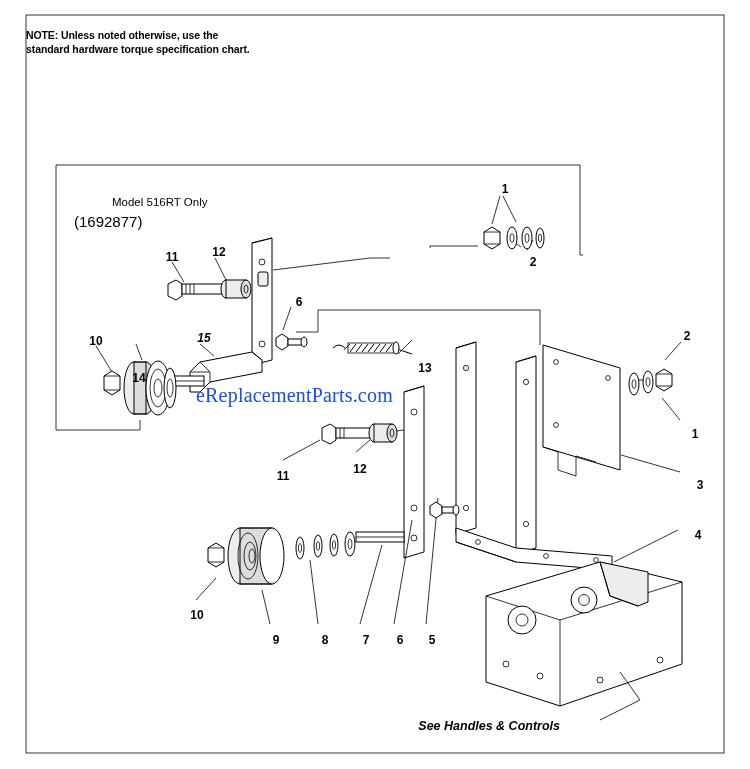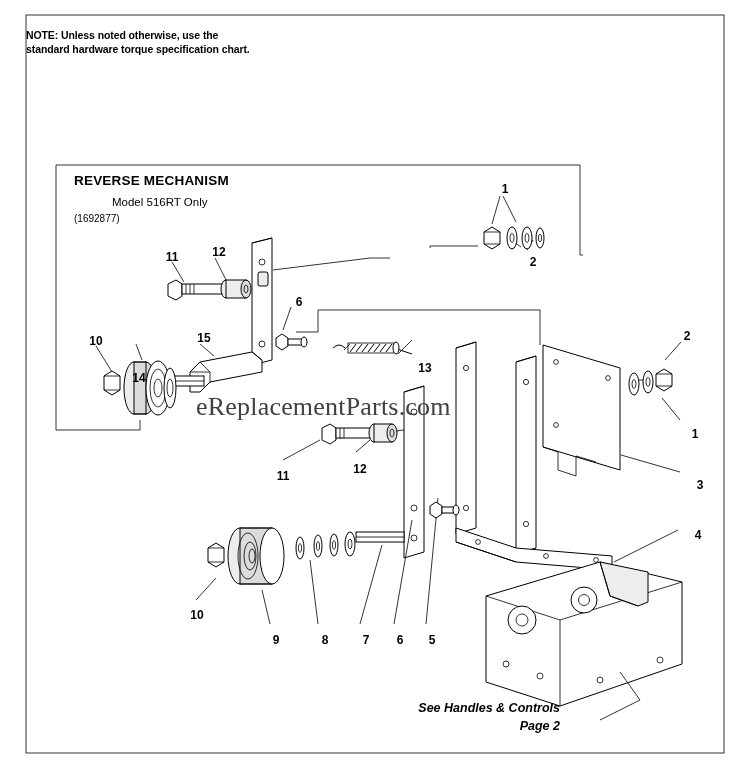--- a/index.html
+++ b/index.html
@@ -43,21 +43,21 @@
     position: absolute;
     left: 74px;
     top: 196px;
     font-size: 11.5px;
     margin-left: 38px;
   }
   .panel-sub2 {
     position: absolute;
     left: 74px;
     top: 213px;
-    font-size: 10px;
+    font-size: 15px;
   }
   .callout {
     position: absolute;
     font-size: 12px;
     font-weight: bold;
     text-align: center;
     width: 16px;
     line-height: 1;
   }
   .footer {
@@ -66,23 +66,23 @@
     bottom: 34px;
     text-align: right;
     font-size: 12.5px;
     font-style: italic;
     line-height: 1.45;
     font-weight: bold;
   }
   .watermark {
     position: absolute;
     left: 196px;
-    top: 392px;
-    font-size: 26px;
-    color: #404040;
+    top: 384px;
+    font-size: 20px;
+    color: #1d4ed8;
     white-space: nowrap;
     font-family: "Liberation Serif", serif;
     letter-spacing: 0.2px;
   }
   svg { position: absolute; left: 0; top: 0; }
   .ln { fill: none; stroke: #000000; stroke-width: 1; }
   .ln-thin { fill: none; stroke: #000000; stroke-width: 0.8; }
   .metal { fill: #ffffff; stroke: #000000; stroke-width: 1; }
   .shade { fill: #ededed; stroke: #000000; stroke-width: 1; }
   .shade2 { fill: #dcdcdc; stroke: #000000; stroke-width: 1; }
@@ -322,46 +322,44 @@
       <circle cx="540" cy="676" r="3" class="ln-thin"></circle>
       <circle cx="600" cy="680" r="3" class="ln-thin"></circle>
       <circle cx="660" cy="660" r="3" class="ln-thin"></circle>
       <polyline class="ln-thin" points="620,672 640,700 600,720"></polyline>
     </g>
 
   </svg>
 
   <div class="watermark">eReplacementParts.com</div>
 
-  <div class="panel-title">REVERSE MECHANISM</div>
   <div class="panel-sub1">Model 516RT Only</div>
   <div class="panel-sub2">(1692877)</div>
 
   <div id="callout-layer">
       <div class="callout" style="left: 497px; top: 183px;">1</div>
       <div class="callout" style="left: 525px; top: 256px;">2</div>
       <div class="callout" style="left: 164px; top: 251px;">11</div>
       <div class="callout" style="left: 211px; top: 246px;">12</div>
       <div class="callout" style="left: 291px; top: 296px;">6</div>
       <div class="callout" style="left: 679px; top: 330px;">2</div>
       <div class="callout" style="left: 88px; top: 335px;">10</div>
       <div class="callout" style="left: 131px; top: 332px; margin-top: 40px;">14</div>
-      <div class="callout" style="left: 196px; top: 332px;">15</div>
+      <div class="callout" style="left: 196px; top: 332px; font-style: italic;">15</div>
       <div class="callout" style="left: 417px; top: 329px; margin-top: 33px;">13</div>
       <div class="callout" style="left: 687px; top: 428px;">1</div>
       <div class="callout" style="left: 275px; top: 470px;">11</div>
       <div class="callout" style="left: 352px; top: 463px;">12</div>
       <div class="callout" style="left: 692px; top: 479px;">3</div>
       <div class="callout" style="left: 690px; top: 529px;">4</div>
       <div class="callout" style="left: 189px; top: 609px;">10</div>
       <div class="callout" style="left: 268px; top: 634px;">9</div>
       <div class="callout" style="left: 317px; top: 634px;">8</div>
       <div class="callout" style="left: 358px; top: 634px;">7</div>
       <div class="callout" style="left: 392px; top: 634px;">6</div>
       <div class="callout" style="left: 424px; top: 634px;">5</div>
     </div>
 
   <div class="footer">
     <div>See Handles &amp; Controls</div>
-    <div>Page 2</div>
   </div>
 
 </div>
 
 </body></html>

